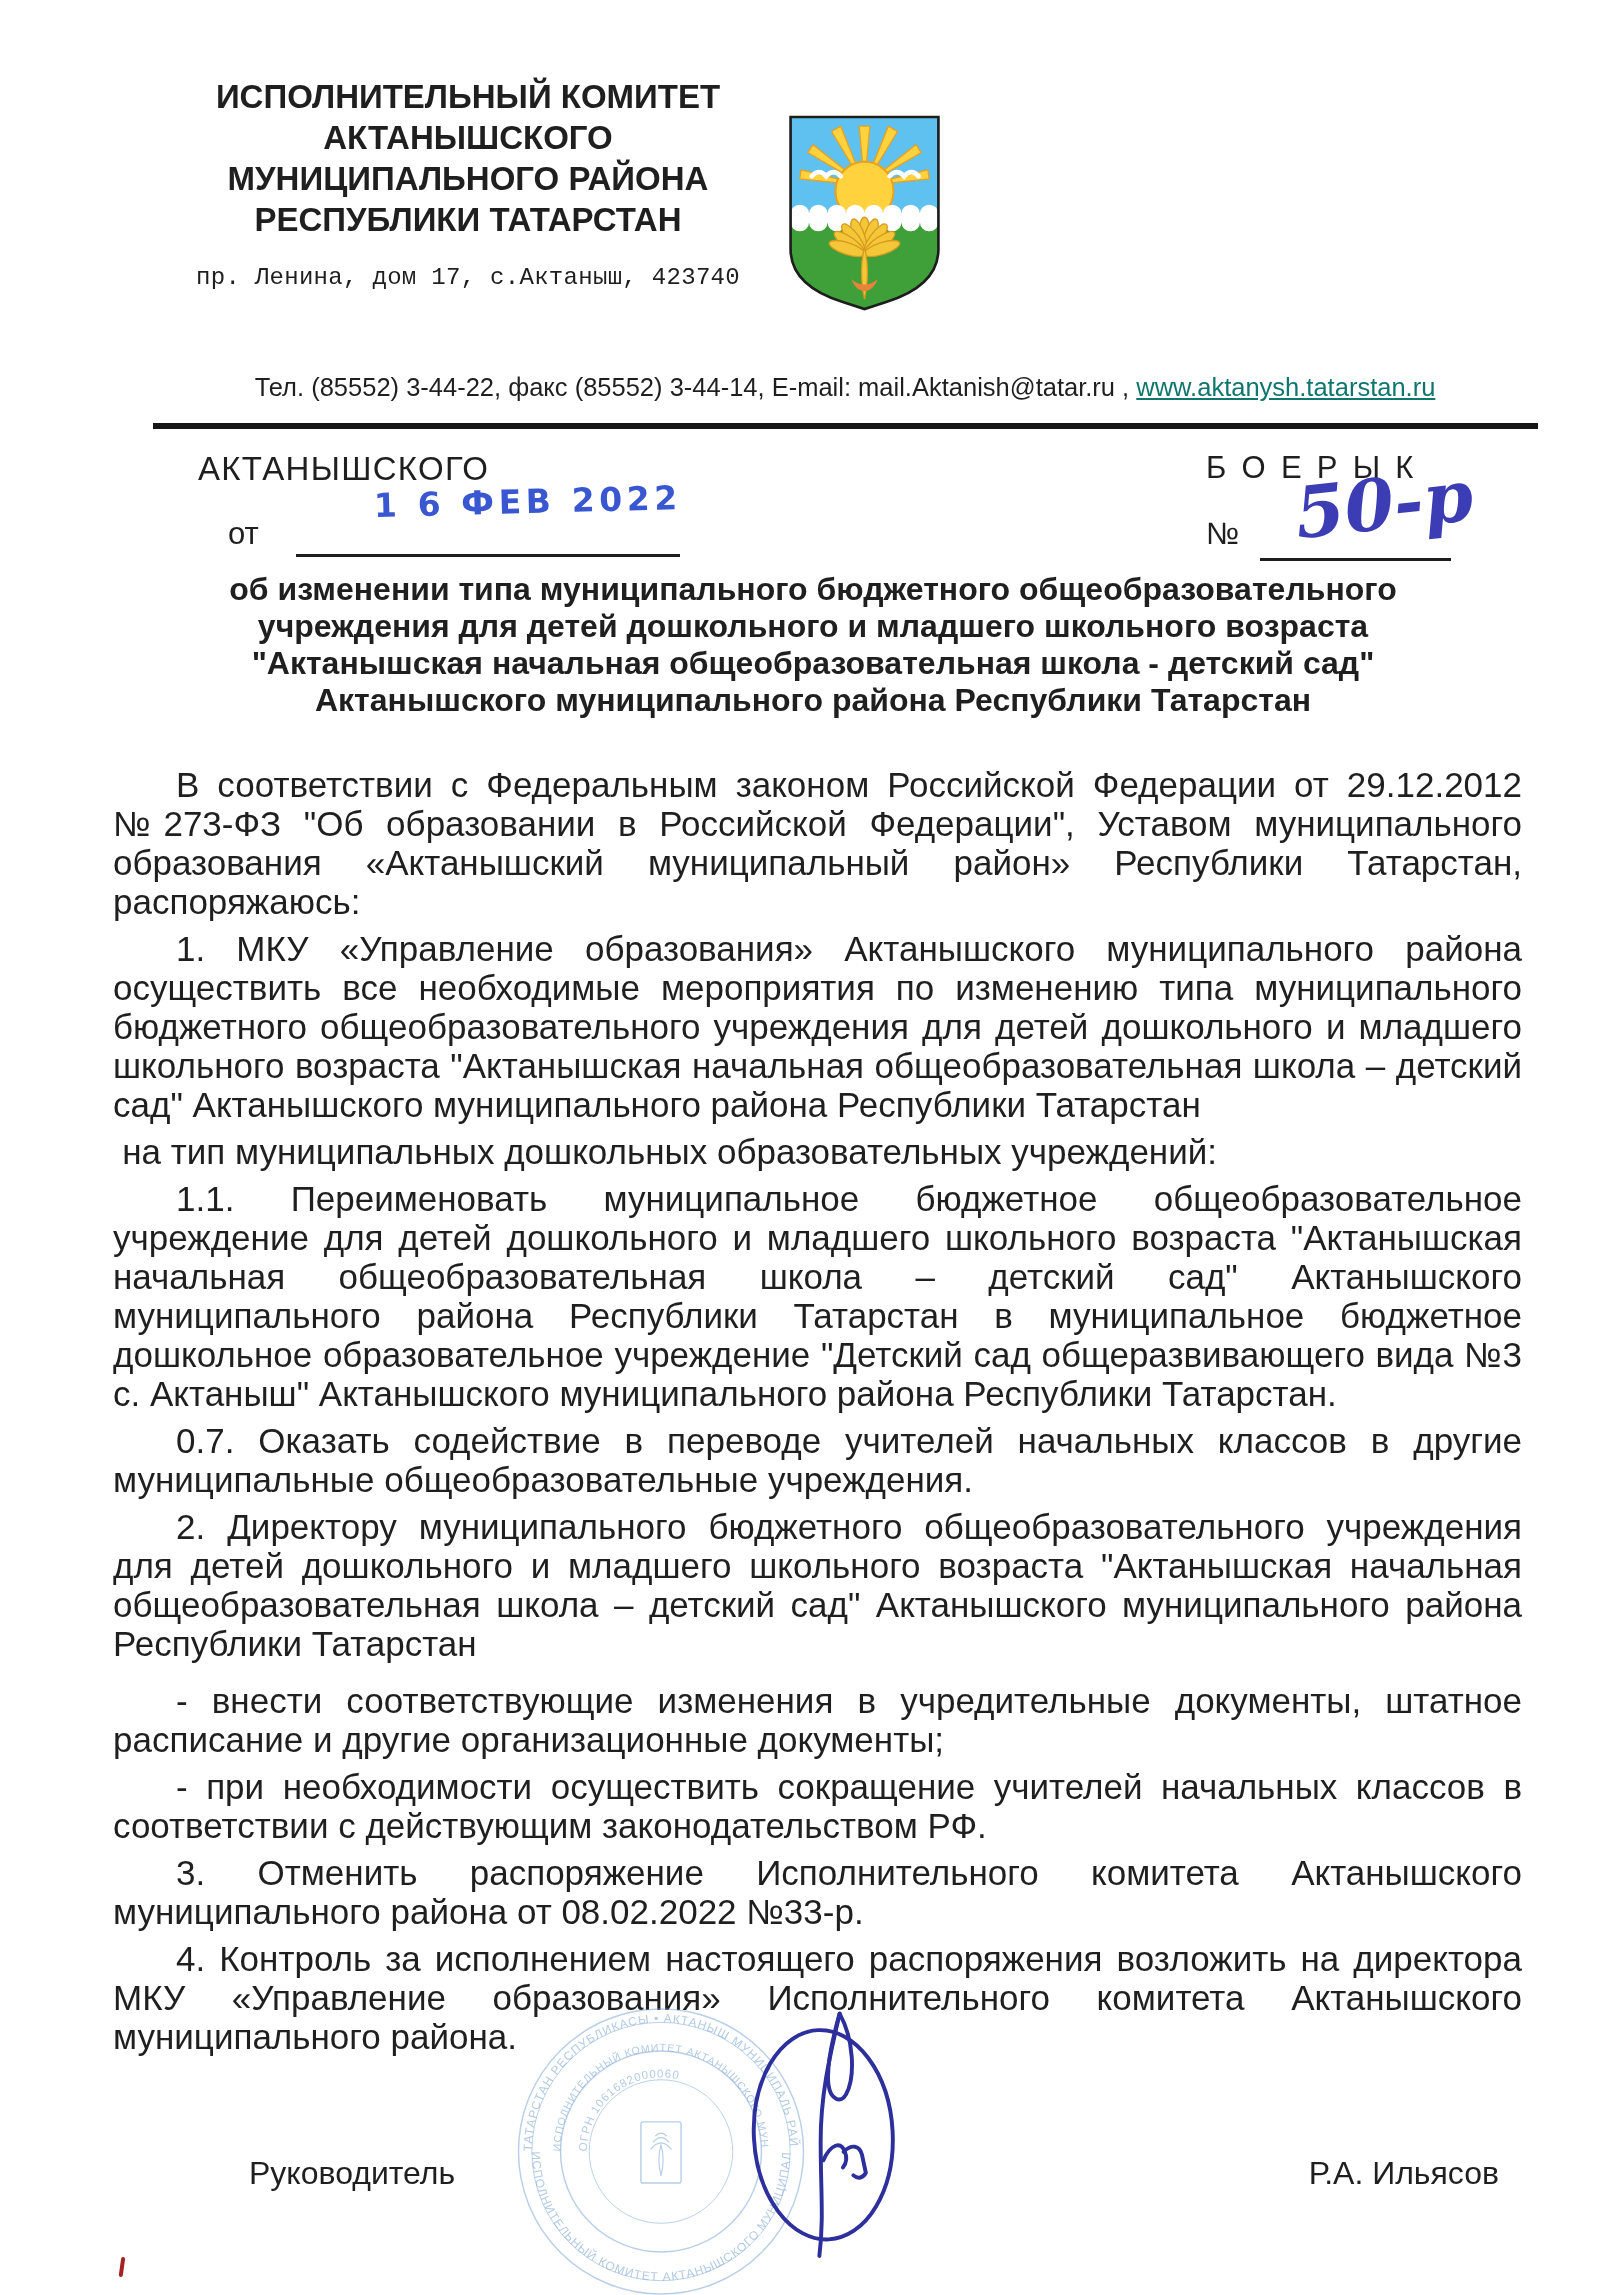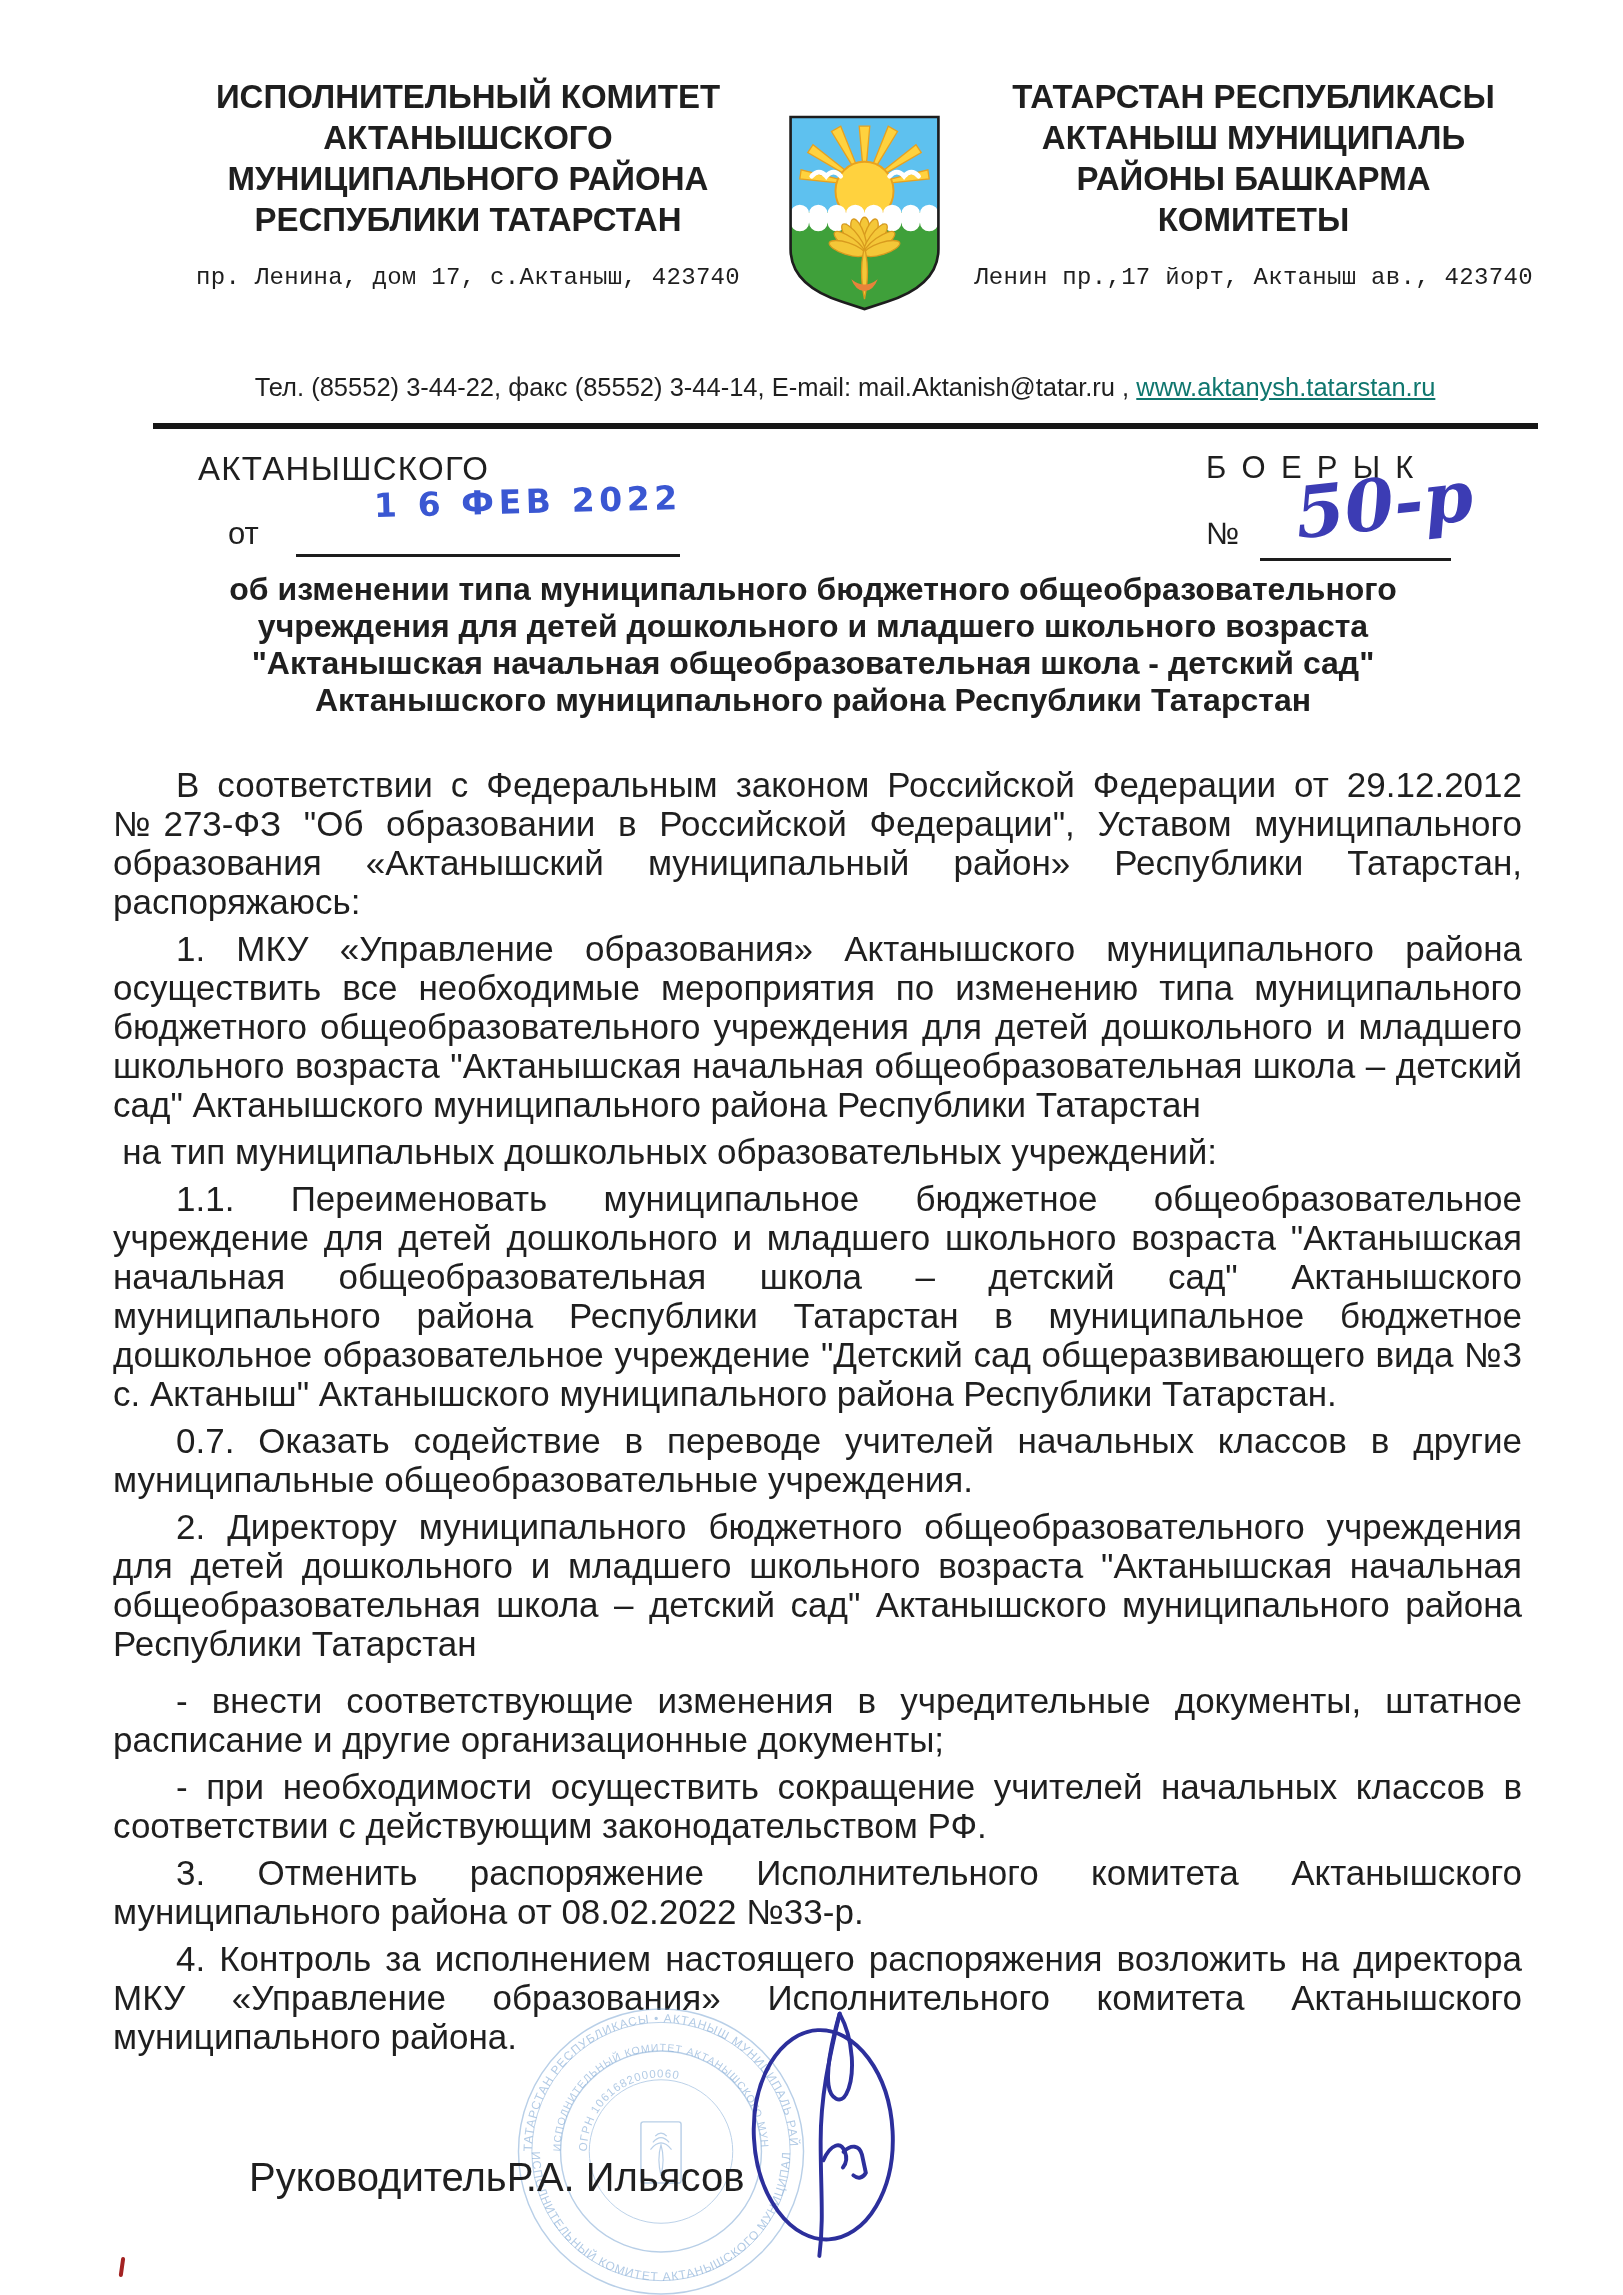--- a/index.html
+++ b/index.html
@@ -38,21 +38,21 @@
   .title{position:absolute;left:167px;right:164px;top:571px;text-align:center;
     font-weight:bold;font-size:32px;line-height:37px;}
   
   .body-text{position:absolute;left:105px;right:93px;top:757px;
     font-size:35px;line-height:39px;text-align:justify;}
   .body-text p{margin:8px;text-indent:63px;}
   .body-text p.cont{text-indent:9.2px;}
   .body-text p.gap{margin-top:18.3px;}
   
   .sig-row{position:absolute;left:249px;right:124px;top:2155px;
-    display:flex;font-size:40px;}
+    display:flex;justify-content:space-between;font-size:32px;}
   
   .seal{position:absolute;left:450px;top:1987px;}
   .hand-sign{position:absolute;left:725px;top:1994px;}
   .red-tick{position:absolute;left:120px;top:2257px;width:3.9px;height:19.6px;
     background:#a32222;border-radius:2px;transform:rotate(8deg);}
 </style>
 </head>
 <body>
 
 <div class="page">
@@ -103,27 +103,20 @@
           <ellipse cx="120" cy="186" rx="9" ry="28" transform="rotate(72 120 214)"></ellipse>
           <ellipse cx="120" cy="186" rx="9" ry="28" transform="rotate(-72 120 214)"></ellipse>
         </g>
         <path d="M120,282 C114,252 114,226 120,204 C126,226 126,252 120,282 Z" fill="#f4c738" stroke="#d89a1e" stroke-width="2"></path>
         <path d="M100,252 q20,16 40,0 q-7,18 -20,18 q-13,0 -20,-18 Z" fill="#e8833a"></path>
       </g>
     </g>
     <path d="M8,6 H232 V206 C232,248 198,272 154,286 L120,297 L86,286 C42,272 8,248 8,206 Z" fill="none" stroke="#1d1d1d" stroke-width="4"></path>
   </svg>
 
-  <div class="org org-right">
-    <div>ТАТАРСТАН РЕСПУБЛИКАСЫ</div>
-    <div>АКТАНЫШ МУНИЦИПАЛЬ</div>
-    <div>РАЙОНЫ БАШКАРМА</div>
-    <div>КОМИТЕТЫ</div>
-    <div class="addr">Ленин пр.,17  йорт, Актаныш ав., 423740</div>
-  </div>
 
   <div class="contact"><span>Тел. (85552) 3-44-22, факс (85552)  3-44-14, E-mail:  mail.Aktanish@tatar.ru , </span><span class="link">www.aktanysh.tatarstan.ru</span></div>
   <div class="rule"></div>
 
   <div class="doc-type-ru">АКТАНЫШСКОГО</div>
   <div class="from-label">от</div>
   <div class="date-line"></div>
   <div class="date-stamp">1 6 ФЕВ 2022</div>
 
   <div class="doc-type-tat">Б О Е Р Ы К</div>

